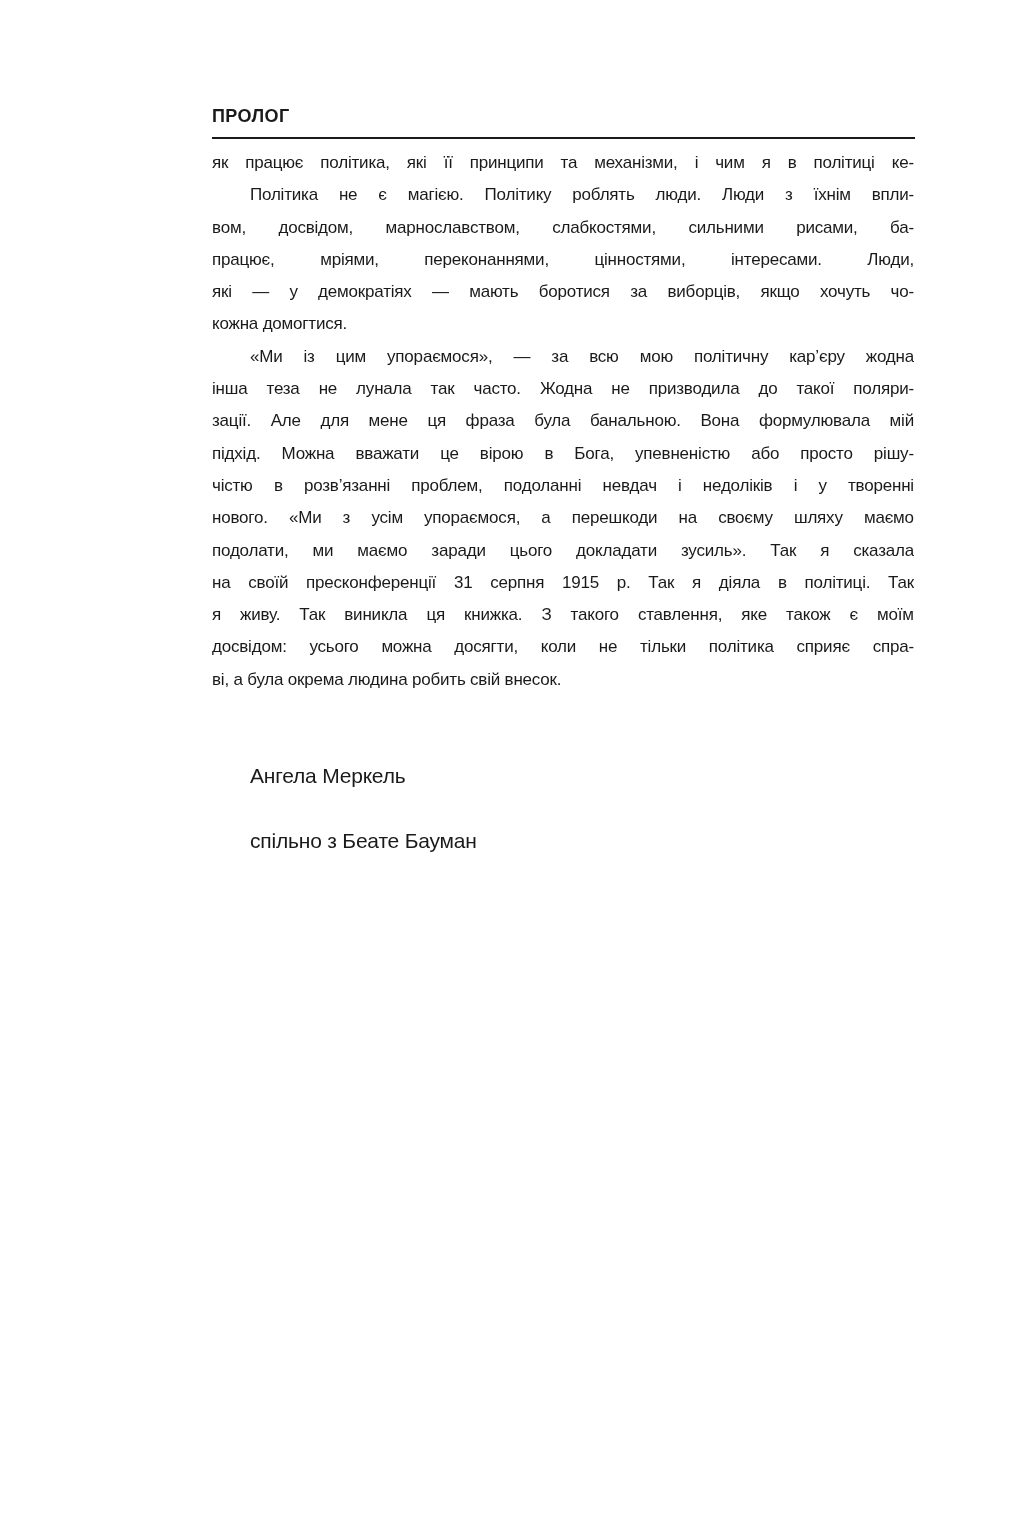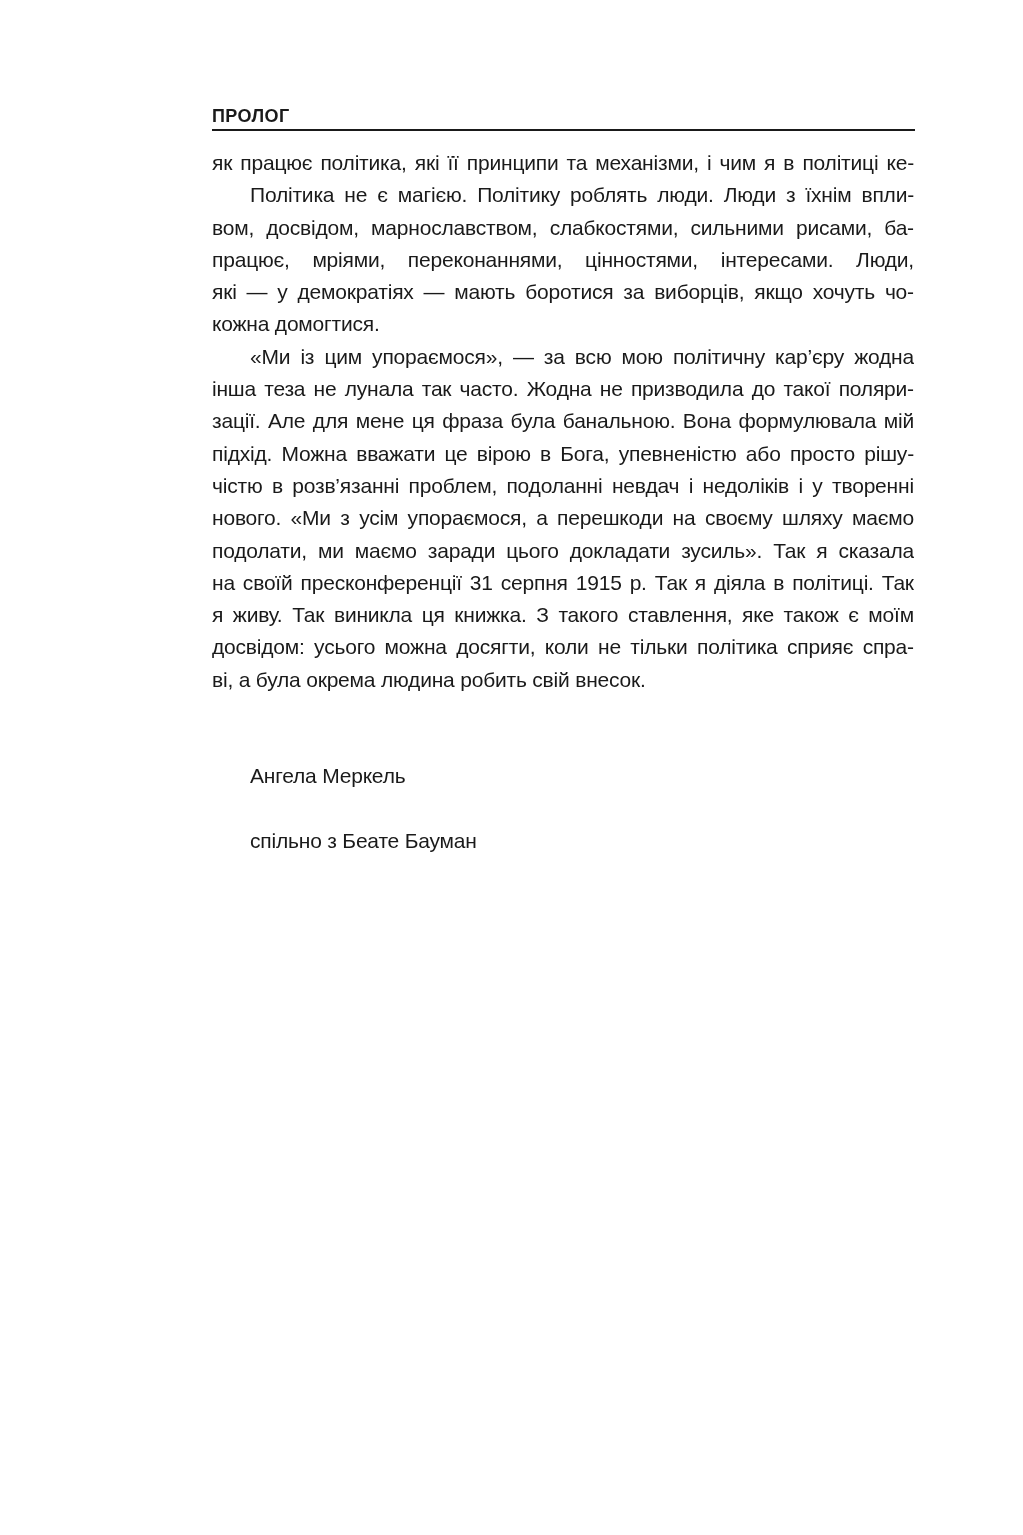--- a/index.html
+++ b/index.html
@@ -14,29 +14,29 @@
   }
   .chapter-header {
     position: absolute;
     left: 212px;
     top: 107px;
     width: 703px;
     font-size: 18px;
     font-weight: 700;
     letter-spacing: 0.4px;
     line-height: 18px;
-    padding-bottom: 4px;
+    padding-bottom: 12px;
     border-bottom: 2px solid #1a1a1a;
   }
   .body-text {
     position: absolute;
     left: 212px;
     top: 147px;
     width: 702px;
-    font-size: 21px;
+    font-size: 17px;
     letter-spacing: -0.2px;
   }
   .line {
     height: 32.3px;
     line-height: 32.3px;
     white-space: nowrap;
     overflow: hidden;
   }
   .line.j {
     display: flex;

